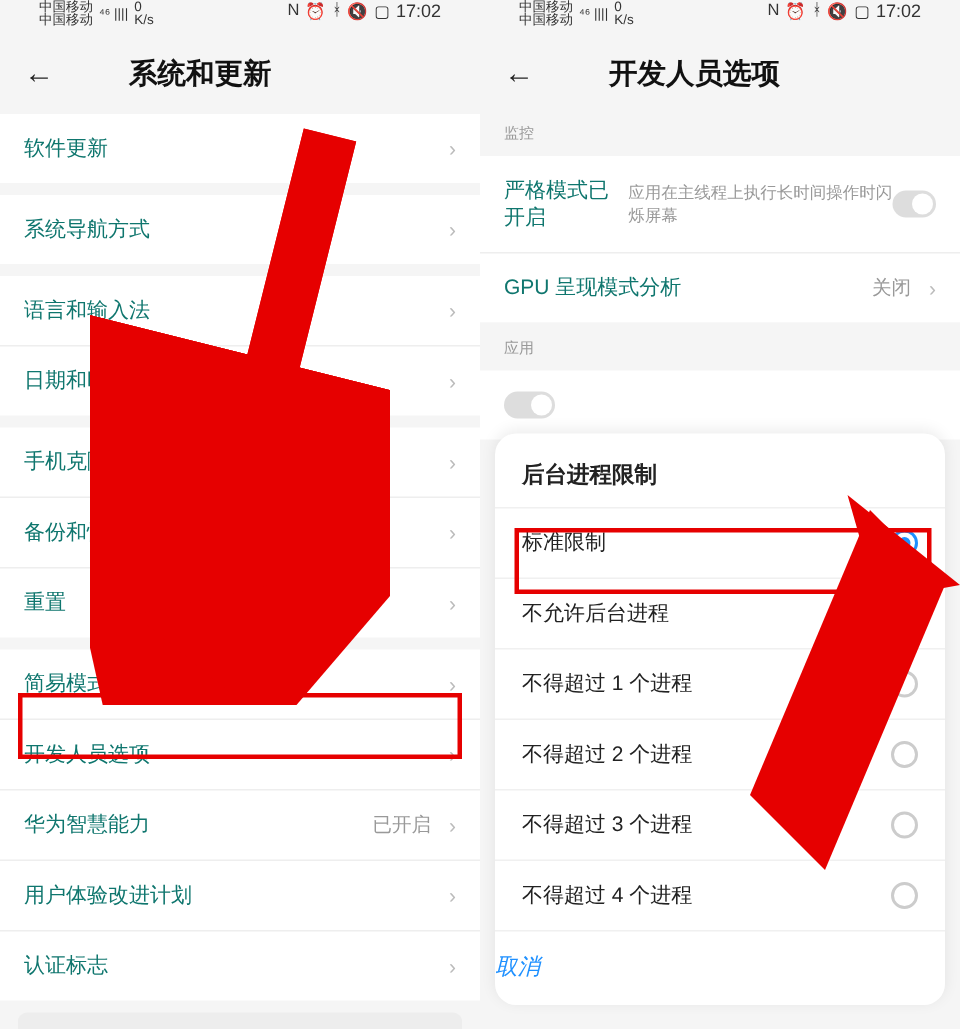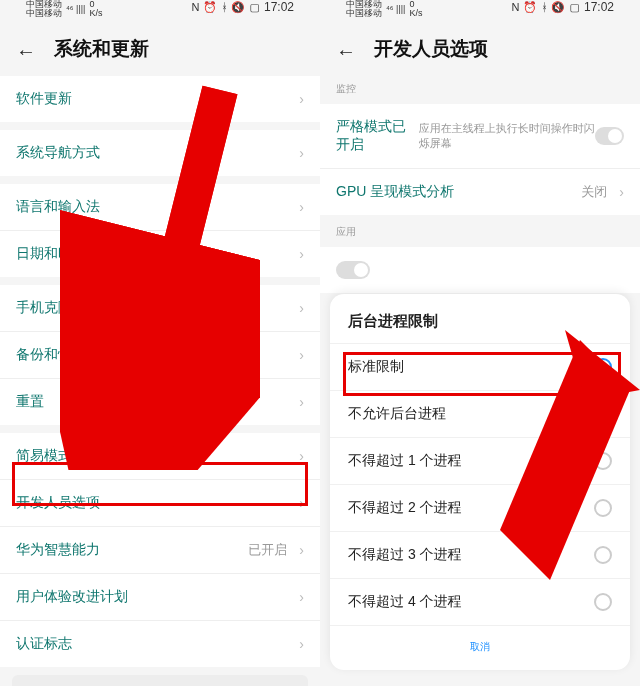--- a/index.html
+++ b/index.html
@@ -12,21 +12,21 @@
   .status { height: 22px; display: flex; align-items: flex-start; justify-content: space-between; padding: 0 26px; font-size: 10px; color: #333; background: #f5f5f5; }
   .status .sl, .status .sr { display: flex; align-items: center; gap: 4px; }
   .status .carrier { font-size: 9px; line-height: 9px; }
   .status .sig { font-size: 9px; }
   .status .kbs { font-size: 9px; line-height:9px; text-align:left;}
   .status .ico { font-size: 11px; }
   .status .time { font-size: 12px; font-weight: 500; }
   
   .hdr { display: flex; align-items: center; gap: 18px; padding: 14px 16px 10px 16px; background: #f5f5f5; }
   .hdr .back { font-size: 20px; color: #222; }
-  .hdr .title { font-size: 19px; font-weight: 600; color: #111; }
+  .hdr .title { font-size: 19px; font-weight: 600; color: #111; margin-left: 32px; }
   
   .sect { background: #fff; margin-top: 8px; }
   .sect.first { margin-top: 4px; }
   .row { display: flex; align-items: center; justify-content: space-between; padding: 14px 16px; border-bottom: 1px solid #eee; position: relative; }
   .row:last-child { border-bottom: none; }
   .row .lbl { font-size: 14px; color: #0f766e; }
   .row .sub { font-size: 11px; color: #999; margin-top: 3px; }
   .row .col { display: flex; flex-direction: row; }
   .row .chev { color: #bbb; font-size: 14px; }
   .row .val { font-size: 13px; color: #999; display: flex; align-items: center; gap: 12px;}
@@ -38,21 +38,21 @@
   
   .hint { background: #ededed; margin: 8px 12px 0 12px; border-radius: 6px; padding: 12px 12px; font-size: 12px; color: #666; }
   .dialog { position: absolute; left: 10px; right: 10px; bottom: 16px; background: #fff; border-radius: 14px; padding: 8px 0 0 0; box-shadow: 0 -2px 10px rgba(0,0,0,0.08); }
   .dlg-title { font-size: 15px; font-weight: 600; color: #222; padding: 10px 18px 12px 18px; }
   .opt { display:flex; align-items:flex-start; justify-content:space-between; padding: 14px 18px; border-top: 1px solid #f0f0f0; }
   .opt:first-of-type { border-top: none; }
   .opt .olbl { font-size: 14px; color: #222; }
   .radio { width: 18px; height: 18px; border: 2px solid #ccc; border-radius: 50%; position: relative; flex: 0 0 auto;}
   .radio.sel { border-color: #1e90ff; }
   .radio.sel::after { content:""; position:absolute; inset:3px; background:#1e90ff; border-radius:50%; }
-  .dlg-cancel { text-align:center; padding: 14px 0 16px 0; font-size: 10px; color: #1e90ff; border-top: 1px solid #f0f0f0; }
+  .dlg-cancel { text-align:left; padding: 14px 0 16px 0; font-size: 15px; color: #1e90ff; border-top: 1px solid #f0f0f0; font-style: italic; }
   
   .arrow { position: absolute; pointer-events:none; }
 </style>
 </head>
 <body>
 
 <div class="canvas">
 
   <div class="phone left">
     <div class="status">

